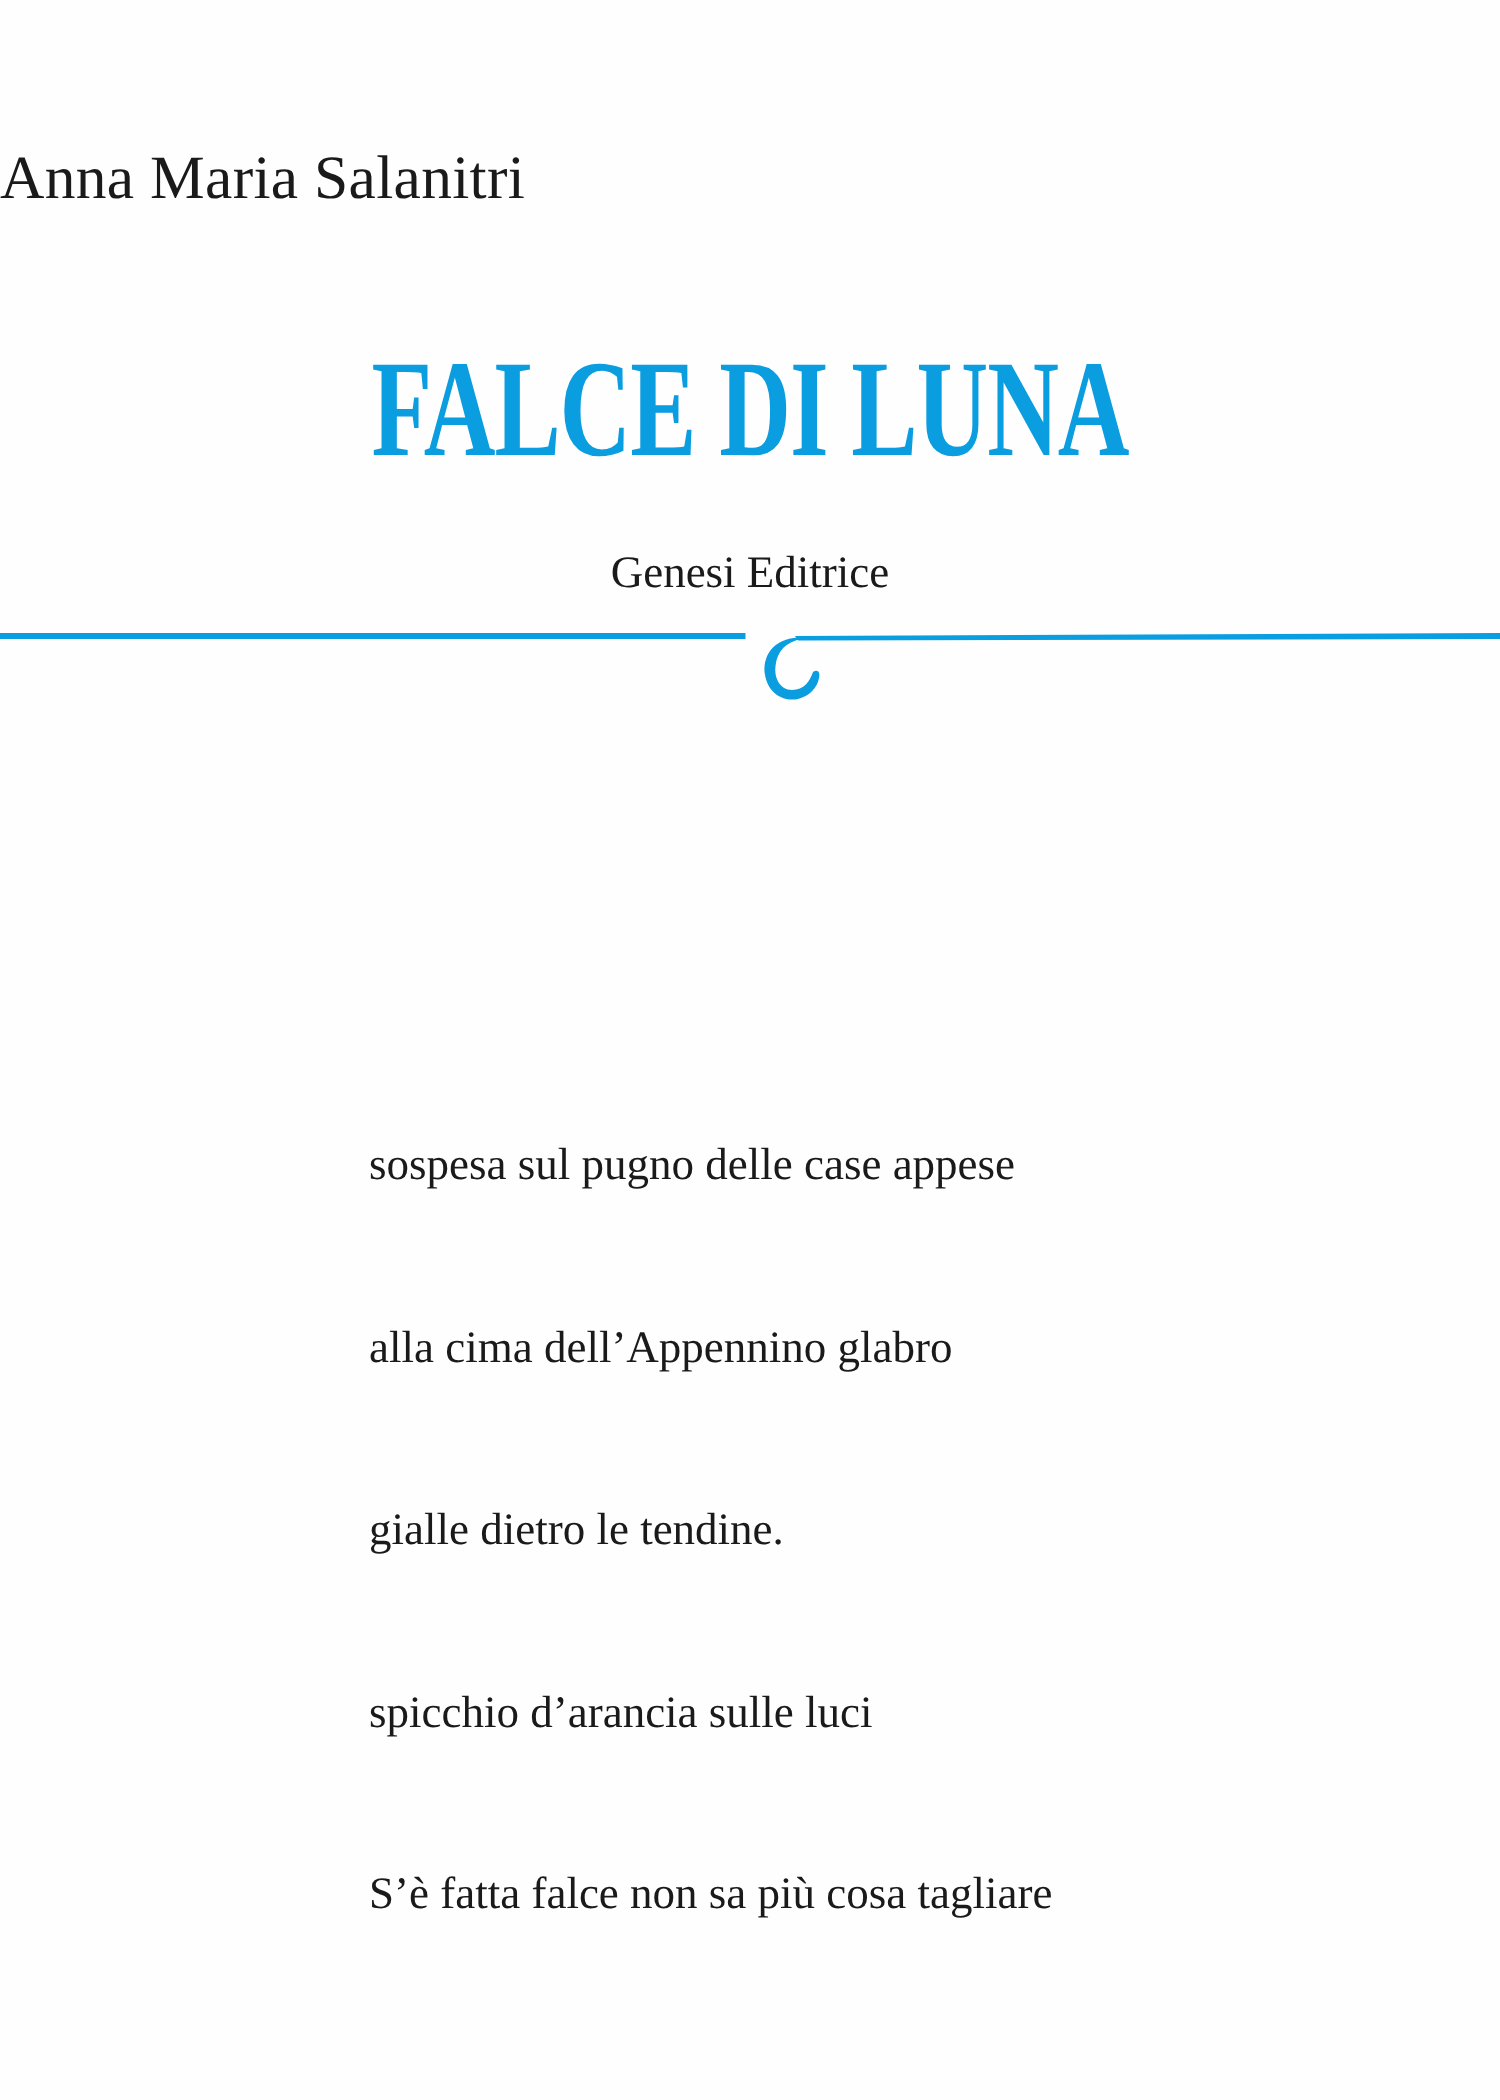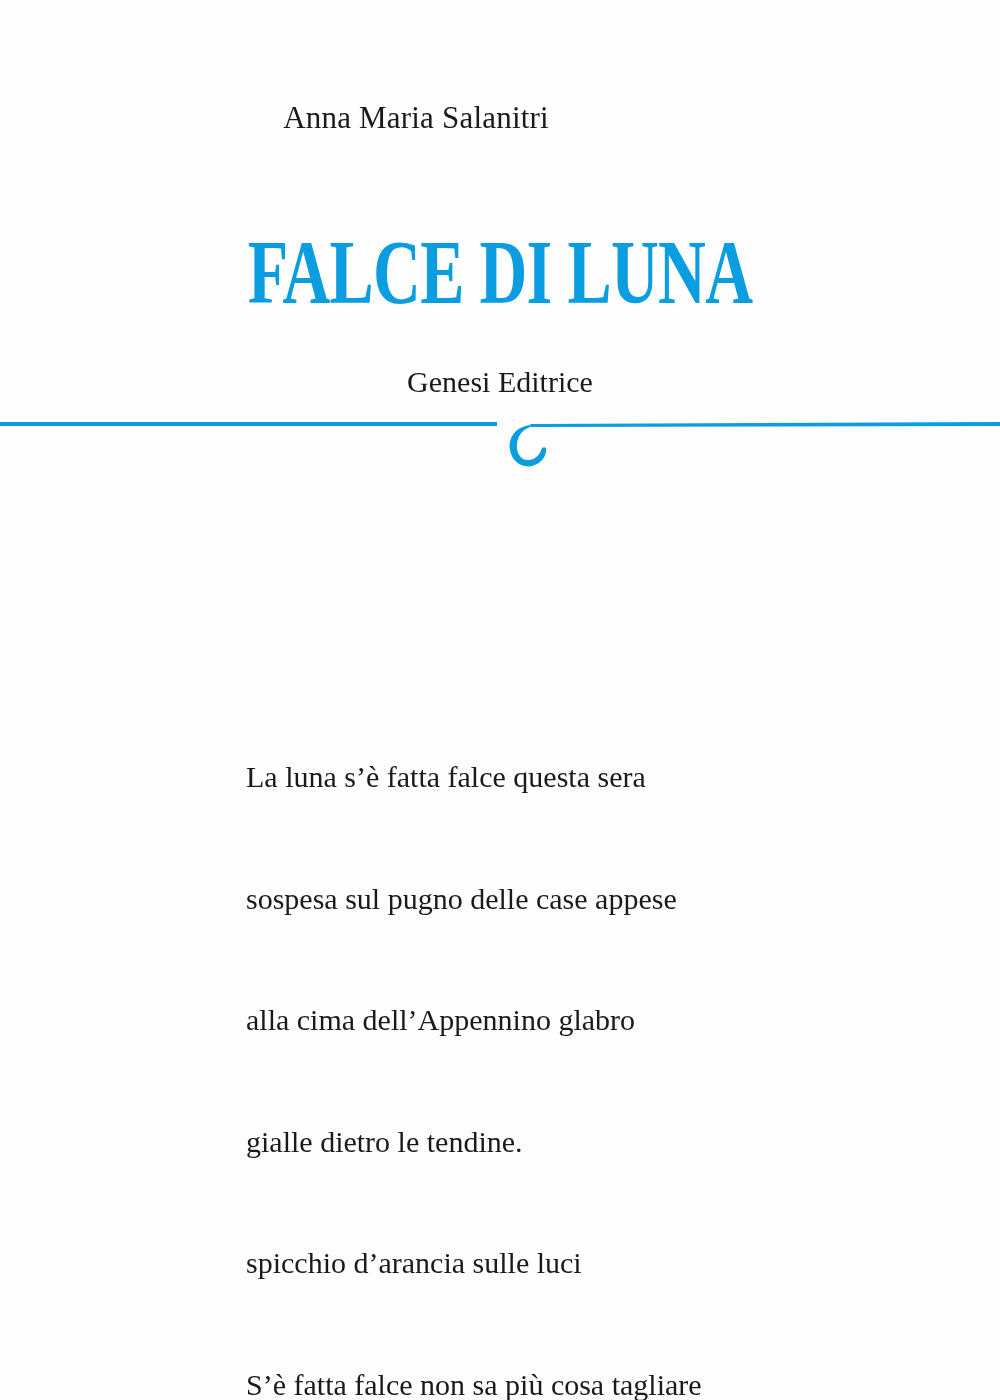--- a/index.html
+++ b/index.html
@@ -6,22 +6,22 @@
   body {
     width: 1000px; height: 1400px;
     background: #fefefe;
     position: relative;
     overflow: hidden;
     font-family: "Liberation Serif", "DejaVu Serif", serif;
     color: #1a1a1a;
   }
   .author {
     position: absolute; left: 0; top: 92px; width: 832px;
-    text-align: center;
-    font-size: 31px; line-height: 52px;
+    text-align: left;
+    font-size: 41px; line-height: 52px;
     letter-spacing: 0.2px;
   }
   .title {
     position: absolute; left: 0; top: 222px; width: 1000px;
     text-align: center;
     font-size: 92px; line-height: 100px;
     font-weight: bold;
     color: #0a9de0;
     transform: scaleX(0.72);
     transform-origin: 500px 0;
@@ -54,21 +54,20 @@
 
 <div class="ornament">
   <svg width="1000" height="70" viewBox="0 0 1000 70">
     <rect x="0" y="12" width="497" height="4" fill="#0a9de0"></rect>
     <path d="M530 14 L1000 12 L1000 16 L532 17 Z" fill="#0a9de0"></path>
     <path d="M532 15 C 515 16, 508 28, 510 40 C 512 52, 522 58, 532 56 C 540 54, 545 48, 546 42 C 547 38, 545 36, 542 38 C 540 44, 536 50, 528 50 C 520 50, 516 42, 517 34 C 518 24, 524 18, 534 16 Z" fill="#0a9de0"></path>
   </svg>
 </div>
 
 <div class="poem">
-  <div>La luna s’è fatta falce questa sera</div>
   <div>sospesa sul pugno delle case appese</div>
   <div>alla cima dell’Appennino glabro</div>
   <div>gialle dietro le tendine.</div>
   <div>spicchio d’arancia sulle luci</div>
   <div>S’è fatta falce non sa più cosa tagliare</div>
   
   
   
   
   

